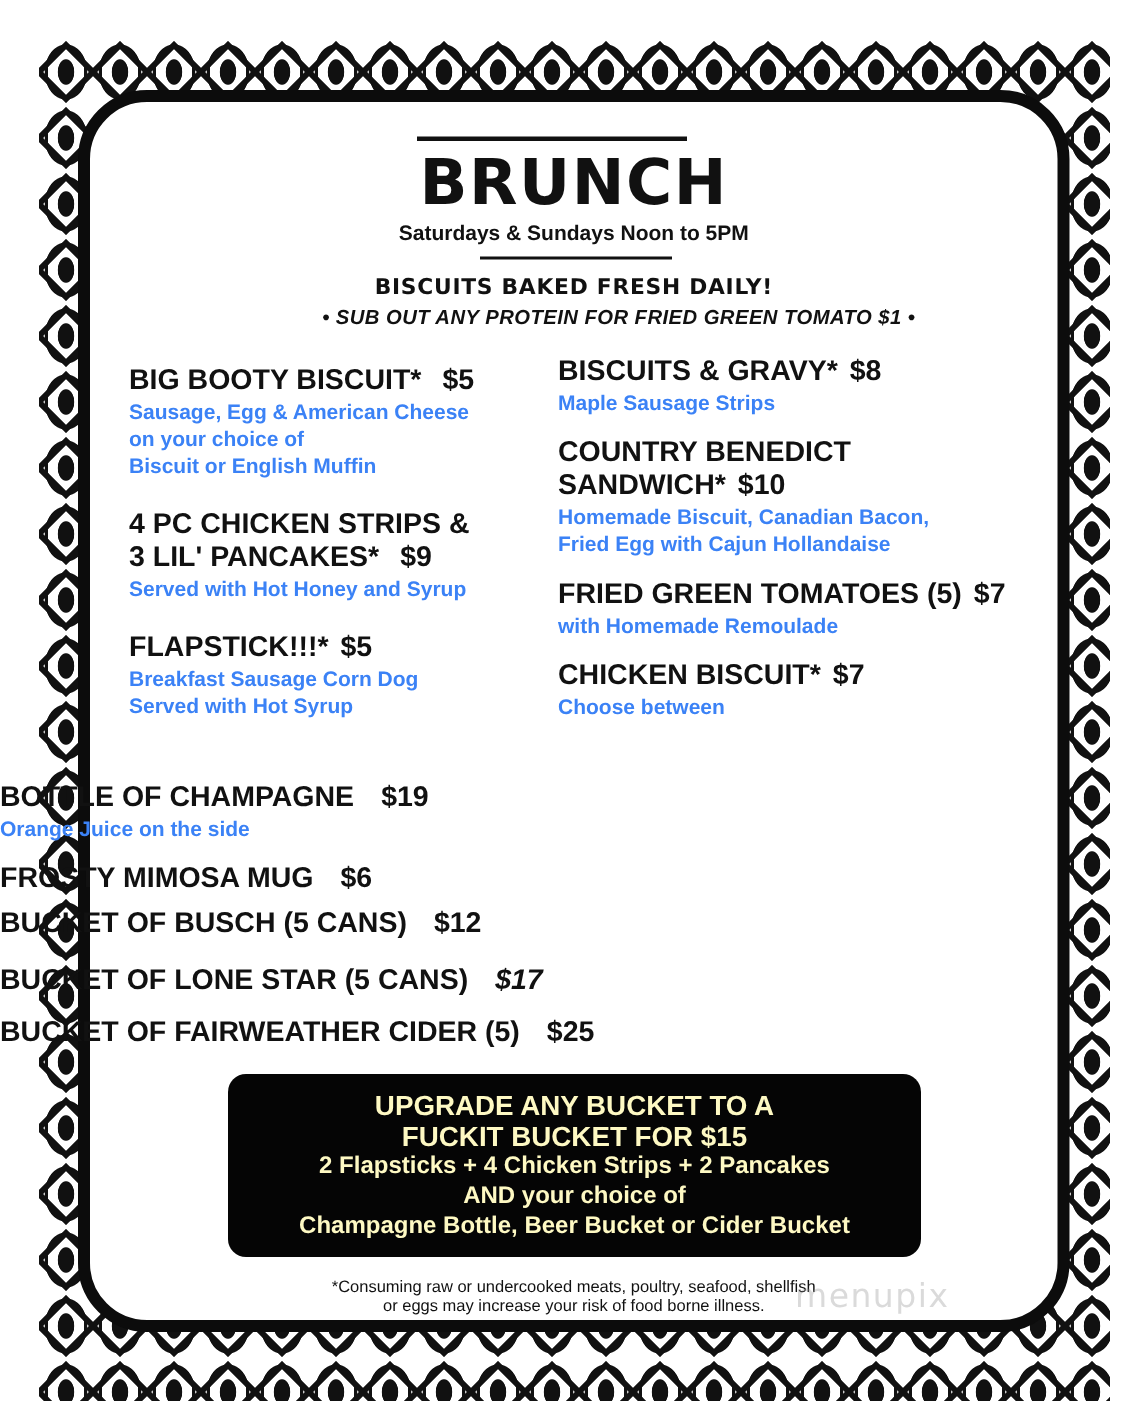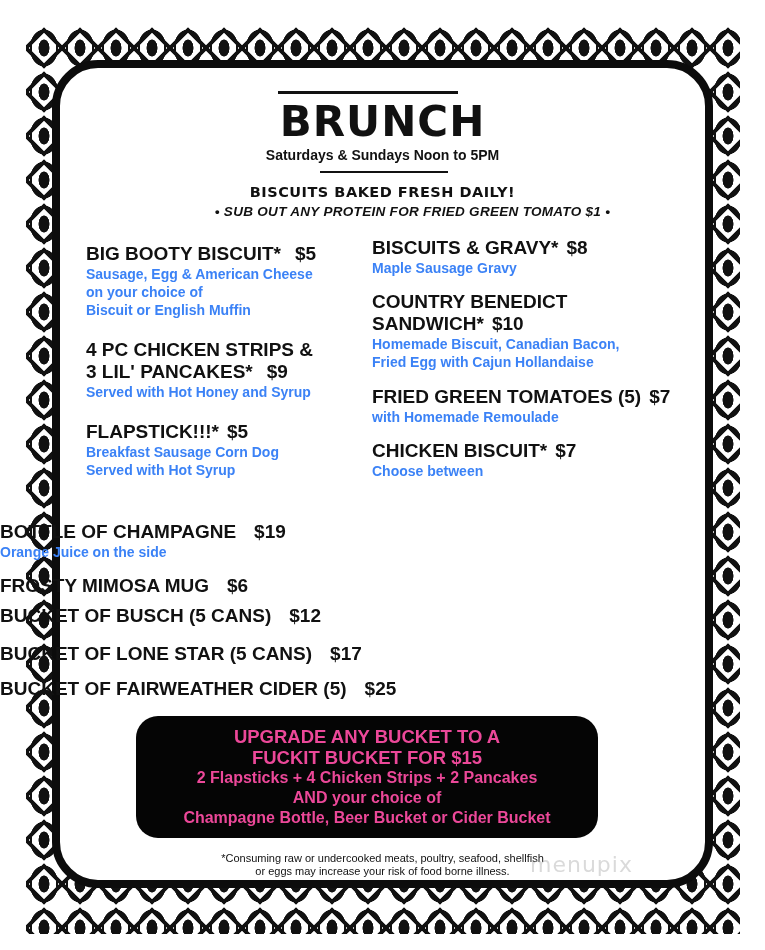--- a/index.html
+++ b/index.html
@@ -25,22 +25,22 @@
     .subtitle { position: absolute; left: 0; width: 765px; top: 147px; text-align: center; font-family: "Liberation Sans", sans-serif; font-weight: bold; font-size: 14px; }
     .banner { position: absolute; left: 0; width: 765px; top: 184px; text-align: center; font-family: "DejaVu Sans", sans-serif; font-weight: bold; font-size: 14.5px; letter-spacing: 0.5px; }
     .sub-note { position: absolute; left: 0; width: 765px; top: 204px; text-align: center; font-family: "Liberation Sans", sans-serif; font-weight: bold; font-style: italic; font-size: 13.5px; letter-spacing: 0.3px; padding-left: 30px; }
     .item { position: absolute; }
     .item-name { font-family: "Liberation Sans", sans-serif; font-weight: bold; font-size: 19px; line-height: 22px; white-space: nowrap; }
     .item-desc { font-family: "Liberation Sans", sans-serif; font-weight: bold; font-size: 14px; line-height: 18px; white-space: nowrap; color: #3b82f6; }
     .price { margin-left: 8px; }
     .drink { position: absolute; left: 0; width: 765px; text-align: left; }
     .drink .item-name { font-size: 19px; }
     .promo {
-      position: absolute; left: 136px; top: 716px; width: 462px; height: 122px;
-      background: #050505; border-radius: 22px; color: #ec4899; text-align: center;
+      position: absolute; left: 152px; top: 716px; width: 462px; height: 122px;
+      background: #050505; border-radius: 12px; color: #fef9c3; text-align: center;
     }
     .promo-title { font-family: "Liberation Sans", sans-serif; font-weight: bold; font-size: 18.5px; line-height: 21px; margin-top: 10px; }
     .promo-line { font-family: "Liberation Sans", sans-serif; font-weight: bold; font-size: 16px; line-height: 20px; }
     .disclaimer { position: absolute; left: 0; width: 765px; top: 852px; text-align: center; font-family: "Liberation Sans", sans-serif; font-size: 11px; line-height: 13px; color: #111; }
     .watermark { position: absolute; left: 530px; top: 852px; font-family: "DejaVu Sans", sans-serif; font-size: 22px; color: rgba(150,150,150,0.35); letter-spacing: 1px; }
   </style>
 </head>
 <body>
 
 <div class="pattern-frame"></div>
@@ -68,21 +68,21 @@
   </div>
 
   <div class="item" style="left:86px; top:421px;">
     <div class="item-name"><span>FLAPSTICK!!!*</span><span class="price">$5</span></div>
     <div class="item-desc">Breakfast Sausage Corn Dog</div>
     <div class="item-desc">Served with Hot Syrup</div>
   </div>
 
   <div class="item" style="left:372px; top:237px;">
     <div class="item-name"><span>BISCUITS &amp; GRAVY*</span><span class="price">$8</span></div>
-    <div class="item-desc">Maple Sausage Gravy</div>
+    <div class="item-desc">Maple Sausage Strips</div>
   </div>
 
   <div class="item" style="left:372px; top:291px;">
     <div class="item-name">COUNTRY BENEDICT</div>
     <div class="item-name"><span>SANDWICH*</span><span class="price">$10</span></div>
     <div class="item-desc">Homemade Biscuit, Canadian Bacon,</div>
     <div class="item-desc">Fried Egg with Cajun Hollandaise</div>
   </div>
 
   <div class="item" style="left:372px; top:386px;">
@@ -99,21 +99,21 @@
     <div class="item-name"><span>BOTTLE OF CHAMPAGNE</span><span class="price" style="margin-left:18px;">$19</span></div>
     <div class="item-desc">Orange Juice on the side</div>
   </div>
   <div class="drink" style="top:575px;">
     <div class="item-name"><span>FROSTY MIMOSA MUG</span><span class="price" style="margin-left:18px;">$6</span></div>
   </div>
   <div class="drink" style="top:585px;margin-top:20px;">
     <div class="item-name"><span>BUCKET OF BUSCH (5 CANS)</span><span class="price" style="margin-left:18px;">$12</span></div>
   </div>
   <div class="drink" style="top:643px;">
-    <div class="item-name"><span>BUCKET OF LONE STAR (5 CANS)</span><span class="price" style="margin-left:18px;">$17</span></div>
+    <div class="item-name"><span>BUCKET OF LONE STAR (5 CANS)</span><span class="price" style="margin-left:18px;font-style:italic;">$17</span></div>
   </div>
   <div class="drink" style="top:678px;">
     <div class="item-name"><span>BUCKET OF FAIRWEATHER CIDER (5)</span><span class="price" style="margin-left:18px;">$25</span></div>
   </div>
 
   <div class="promo">
     <div class="promo-title">UPGRADE ANY BUCKET TO A</div>
     <div class="promo-title" style="margin-top:0;">FUCKIT BUCKET FOR $15</div>
     <div class="promo-line">2 Flapsticks + 4 Chicken Strips + 2 Pancakes</div>
     <div class="promo-line">AND your choice of</div>

